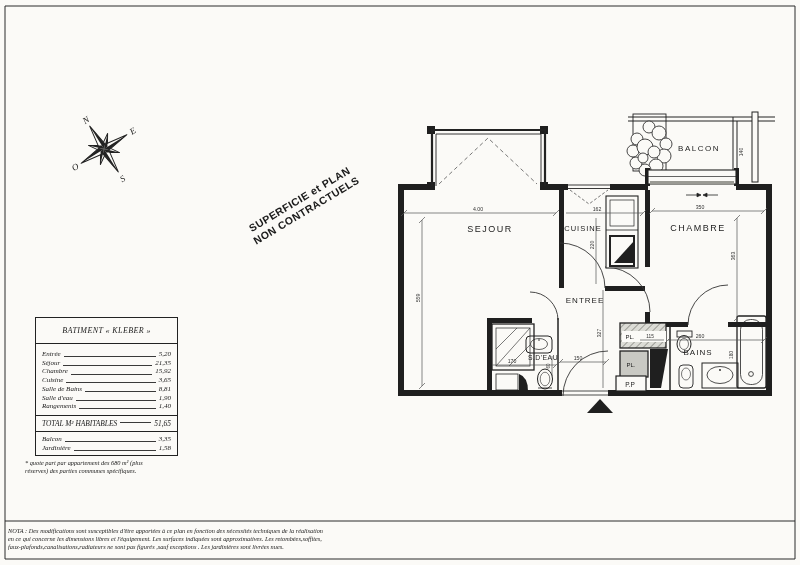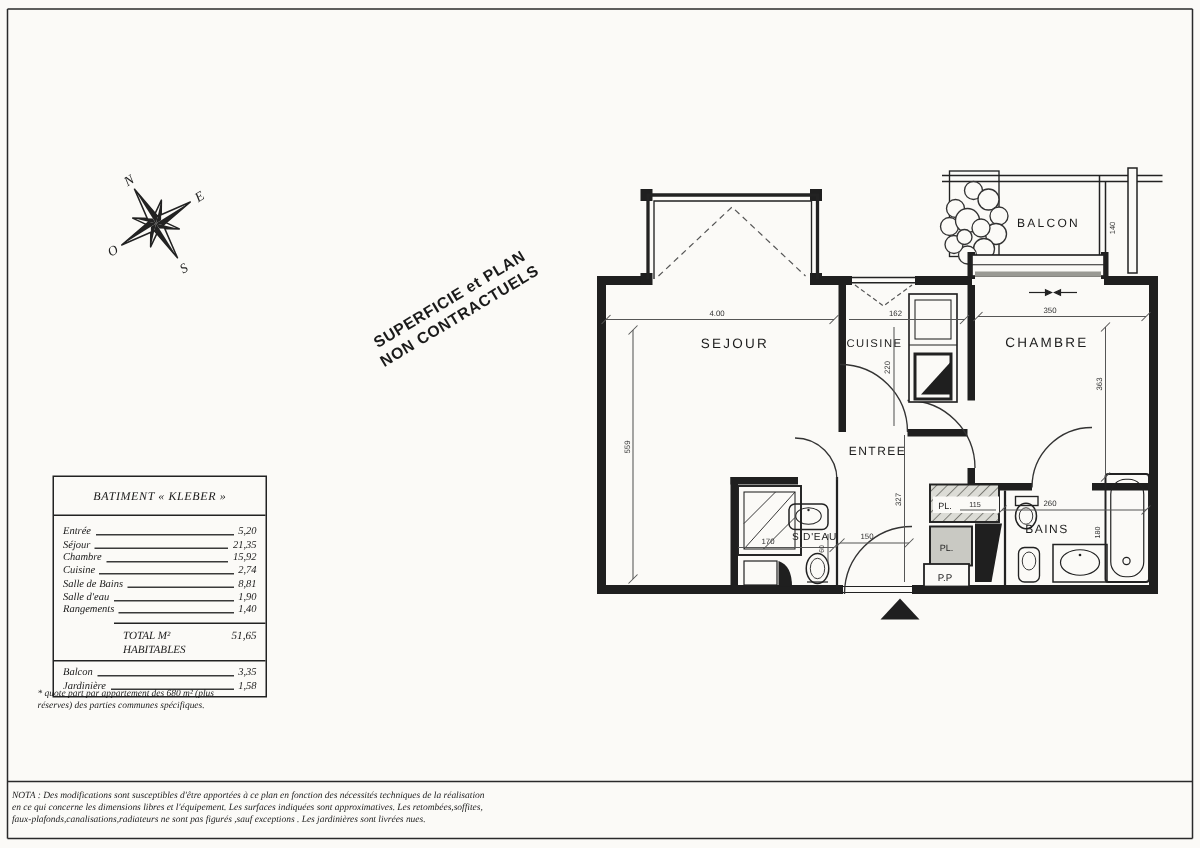--- a/index.html
+++ b/index.html
@@ -8,22 +8,22 @@
   svg{position:absolute;left:0;top:0;}
   .overlay{position:absolute;}
   
   .stable{left:35px;top:317px;width:143px;border:1.5px solid #222;background:transparent;
           font-style:italic;box-sizing:border-box;}
   .t-title{height:25px;display:flex;align-items:center;justify-content:center;
            font-size:8px;letter-spacing:.4px;border-bottom:1.2px solid #222;}
   .t-body{padding:6px 6px 4px 6px;}
   .t-row{display:flex;align-items:flex-end;font-size:7px;line-height:8.7px;}
   .leader{flex:1;border-bottom:.8px solid #3a3a3a;margin:0 3px 1.5px 3px;}
-  .t-total{border-top:1.2px solid #222;padding:3px 6px;display:flex;align-items:flex-start;
-           font-size:7.4px;line-height:9px;margin-left:40px;}
+  .t-total{border-top:1.2px solid #222;padding:3px 6px;display:flex;align-items:center;
+           font-size:7.4px;line-height:9px;}
   .t-annex{border-top:1.2px solid #222;padding:3px 6px;}
   .footnote{left:25px;top:459px;width:180px;font-size:6.3px;font-style:italic;line-height:7.6px;}
   .nota{left:8px;top:527px;width:430px;font-size:6.3px;font-style:italic;line-height:8.2px;}
 </style>
 </head>
 <body>
 
 <svg width="800" height="565" viewBox="0 0 800 565">
   <defs>
     <pattern id="hatch" width="5" height="5" patternUnits="userSpaceOnUse" patternTransform="rotate(45)">
@@ -286,21 +286,21 @@
         <span>21,35</span>
       </div>
     <div class="t-row">
         <span>Chambre</span>
         <span class="leader"></span>
         <span>15,92</span>
       </div>
     <div class="t-row">
         <span>Cuisine</span>
         <span class="leader"></span>
-        <span>2,74</span>
+        <span>3,65</span>
       </div>
     <div class="t-row">
         <span>Salle de Bains</span>
         <span class="leader"></span>
         <span>8,81</span>
       </div>
     <div class="t-row">
         <span>Salle d'eau</span>
         <span class="leader"></span>
         <span>1,90</span>

